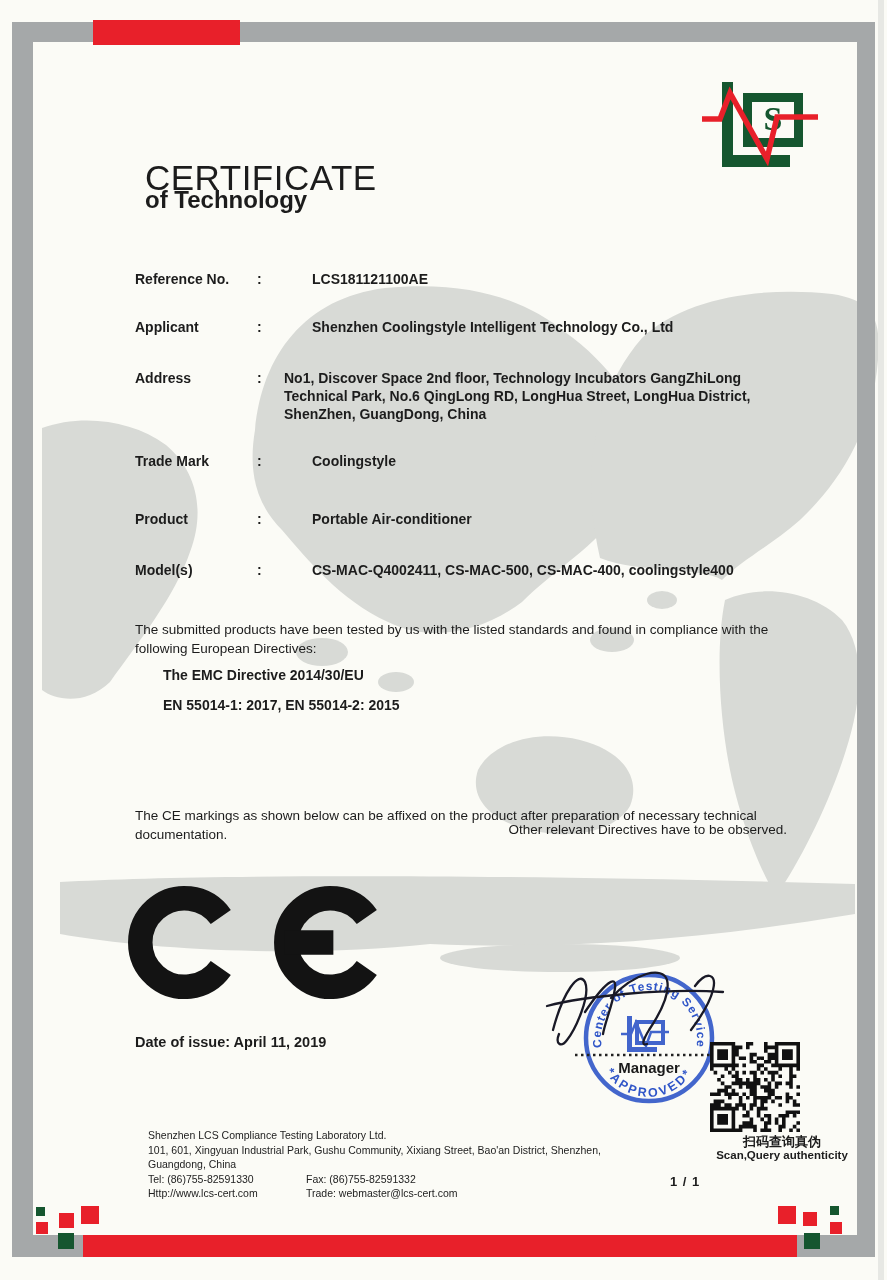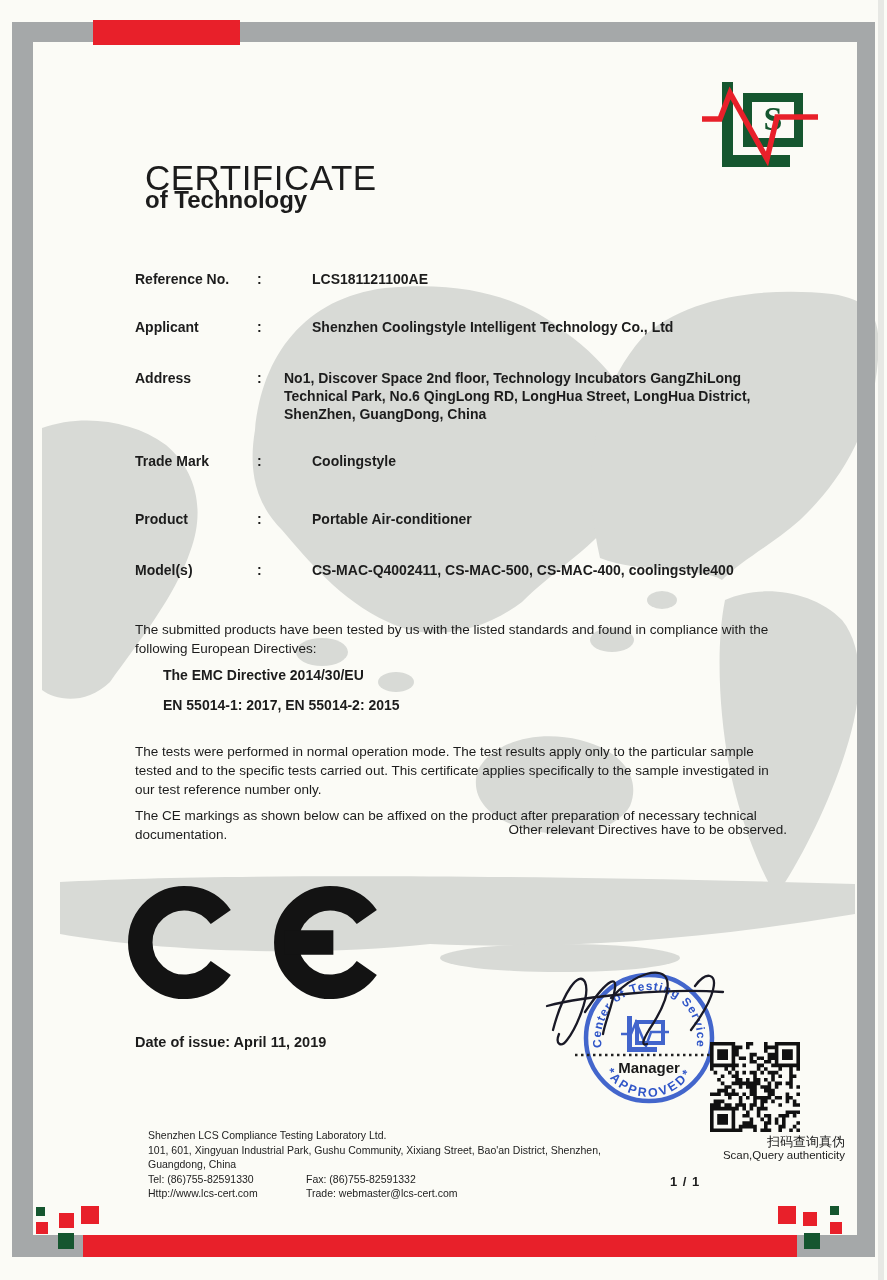--- a/index.html
+++ b/index.html
@@ -26,21 +26,21 @@
   .frow .lbl{position:absolute;left:0;top:0;width:118px;}
   .frow .col{position:absolute;left:122px;top:0;}
   .frow .val{position:absolute;left:149px;top:0;width:515px;}
   .nowrap{white-space:nowrap;margin-left:28px;}
   .body-p{position:absolute;left:135px;width:652px;font-size:13.5px;line-height:19px;z-index:2;}
   .body-b{position:absolute;left:135px;font-size:14px;font-weight:bold;white-space:nowrap;z-index:2;margin-left:28px;}
   .date{left:135px;top:1034px;font-size:14.5px;font-weight:bold;}
   .footer{left:148px;top:1128px;font-size:10.5px;line-height:14.5px;color:#222;}
   .footer .cols span{display:inline-block;width:158px;}
   .pageno{left:670px;top:1174px;font-size:13px;font-weight:bold;letter-spacing:1px;}
-  .qr-cap{position:absolute;left:663px;width:182px;text-align:right;z-index:3;font-weight:normal;}
+  .qr-cap{position:absolute;left:691px;width:182px;text-align:center;z-index:3;font-weight:bold;}
   .qr-cap.zh{top:1133px;font-size:13px;}
   .qr-cap.en{top:1149px;font-size:11.5px;}
   svg{display:block;}
 </style>
 </head>
 <body>
 
 <div class="page">
 
   <svg class="map" width="887" height="1280" viewBox="0 0 887 1280">
@@ -116,21 +116,20 @@
   </div>
   <div class="frow" style="top:561px;">
     <span class="lbl">Model(s)</span>
     <span class="col">:</span>
     <span class="val nowrap">CS-MAC-Q4002411, CS-MAC-500, CS-MAC-400, coolingstyle400</span>
   </div>
 
   <div class="body-p" style="top:620px;">The submitted products have been tested by us with the listed standards and found in compliance with the following European Directives:</div>
   <div class="body-b" style="top:667px;">The EMC Directive 2014/30/EU</div>
   <div class="body-b" style="top:697px;">EN 55014-1: 2017, EN 55014-2: 2015</div>
-  <div class="body-p" style="top:742px;">The tests were performed in normal operation mode. The test results apply only to the particular sample tested and to the specific tests carried out. This certificate applies specifically to the sample investigated in our test reference number only.</div>
   <div class="body-p" style="top:806px;">The CE markings as shown below can be affixed on the product after preparation of necessary technical documentation.</div>
   <div class="body-p" style="top:820px;text-align:right;">Other relevant Directives have to be observed.</div>
 
   <svg class="abs" style="left:128px;top:884px;" width="260" height="117" viewBox="0 0 276 124">
     <g stroke="#131313" stroke-width="26" fill="none">
       <path d="M 98.5,35 A 47,47 0 1 0 98.5,89"></path>
       <path d="M 253.5,35 A 47,47 0 1 0 253.5,89"></path>
       <path d="M 166,62 H 218"></path>
     </g>
   </svg>

